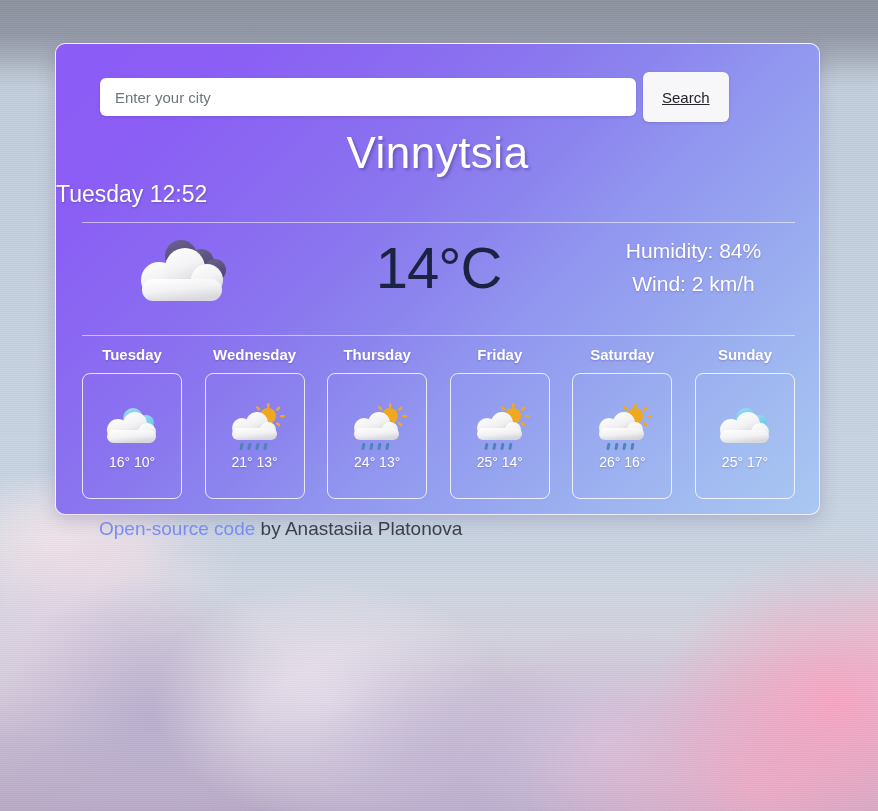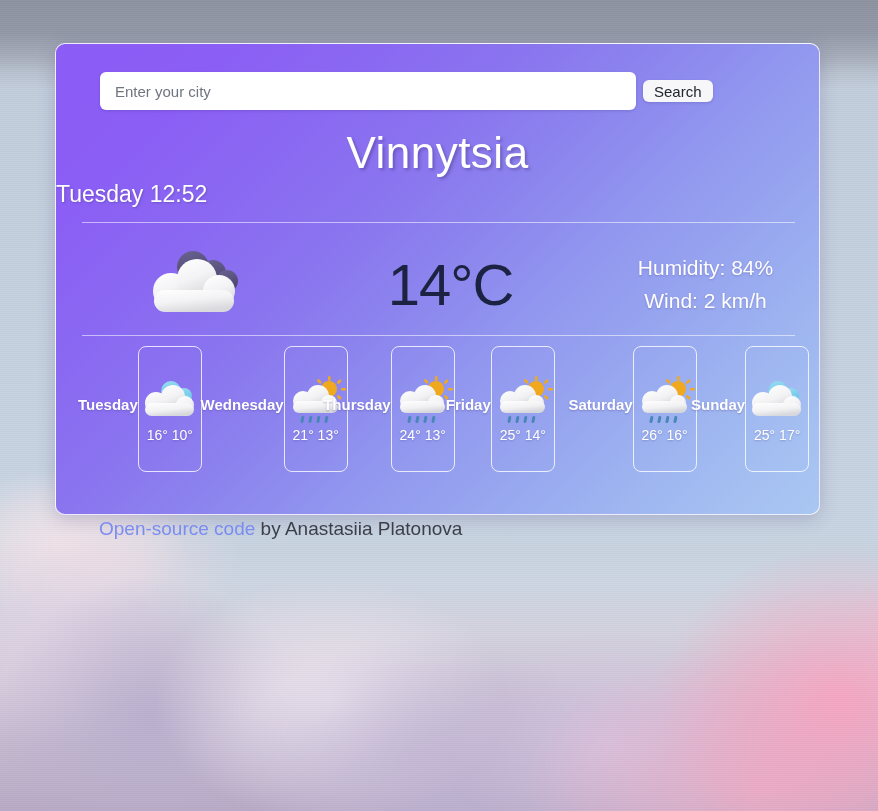--- a/index.html
+++ b/index.html
@@ -100,30 +100,31 @@
     font-family: "Liberation Sans", sans-serif;
     font-size: 15px;
     color: #4a4f58;
     padding: 0 15px;
     outline: none;
     box-shadow: 0 1px 3px rgba(40,30,90,0.18);
   }
   #search-input::placeholder { color: #6f757f; }
 
   #search-button {
-    height: 22px;
-    padding: 0 11px;
+    height: 50px;
+    padding: 0 19px;
     border: none;
     border-radius: 6px;
     background: #f7f7f9;
     font-family: "Liberation Sans", sans-serif;
     font-size: 15px;
     color: #23252b;
     cursor: pointer;
     box-shadow: 0 1px 3px rgba(40,30,90,0.18);
+    text-decoration: underline;
   }
 
   
   #city-name {
     position: absolute;
     left: 0; right: 0;
     top: 84px;
     text-align: center;
     font-size: 44px;
     font-weight: 400;
@@ -148,26 +149,26 @@
     width: 713px;
     height: 1px;
     background: rgba(255,255,255,0.55);
   }
   #divider-top { top: 178px; }
   #divider-bottom { top: 291px; }
 
   
   #current-row {
     position: absolute;
-    left: 12px;
+    left: 0;
     top: 190px;
     width: 765px;
     height: 100px;
     display: flex;
-    align-items: center;
+    align-items: flex-start;
   }
   #current-icon-cell {
     width: 255px;
     display: flex;
     justify-content: center;
     align-items: center;
   }
   #current-temp-cell {
     width: 255px;
     text-align: center;
@@ -192,20 +193,21 @@
     position: absolute;
     left: 22px;
     top: 302px;
     width: 721px;
     display: flex;
     justify-content: space-between;
   }
   .forecast-col {
     width: 108px;
     display: flex;
+    flex-direction: column;
     align-items: center;
   }
   .forecast-day {
     font-size: 15px;
     font-weight: bold;
     color: #ffffff;
     margin-bottom: 10px;
     text-shadow: 0 1px 2px rgba(70,55,130,0.35);
   }
   .forecast-card {

